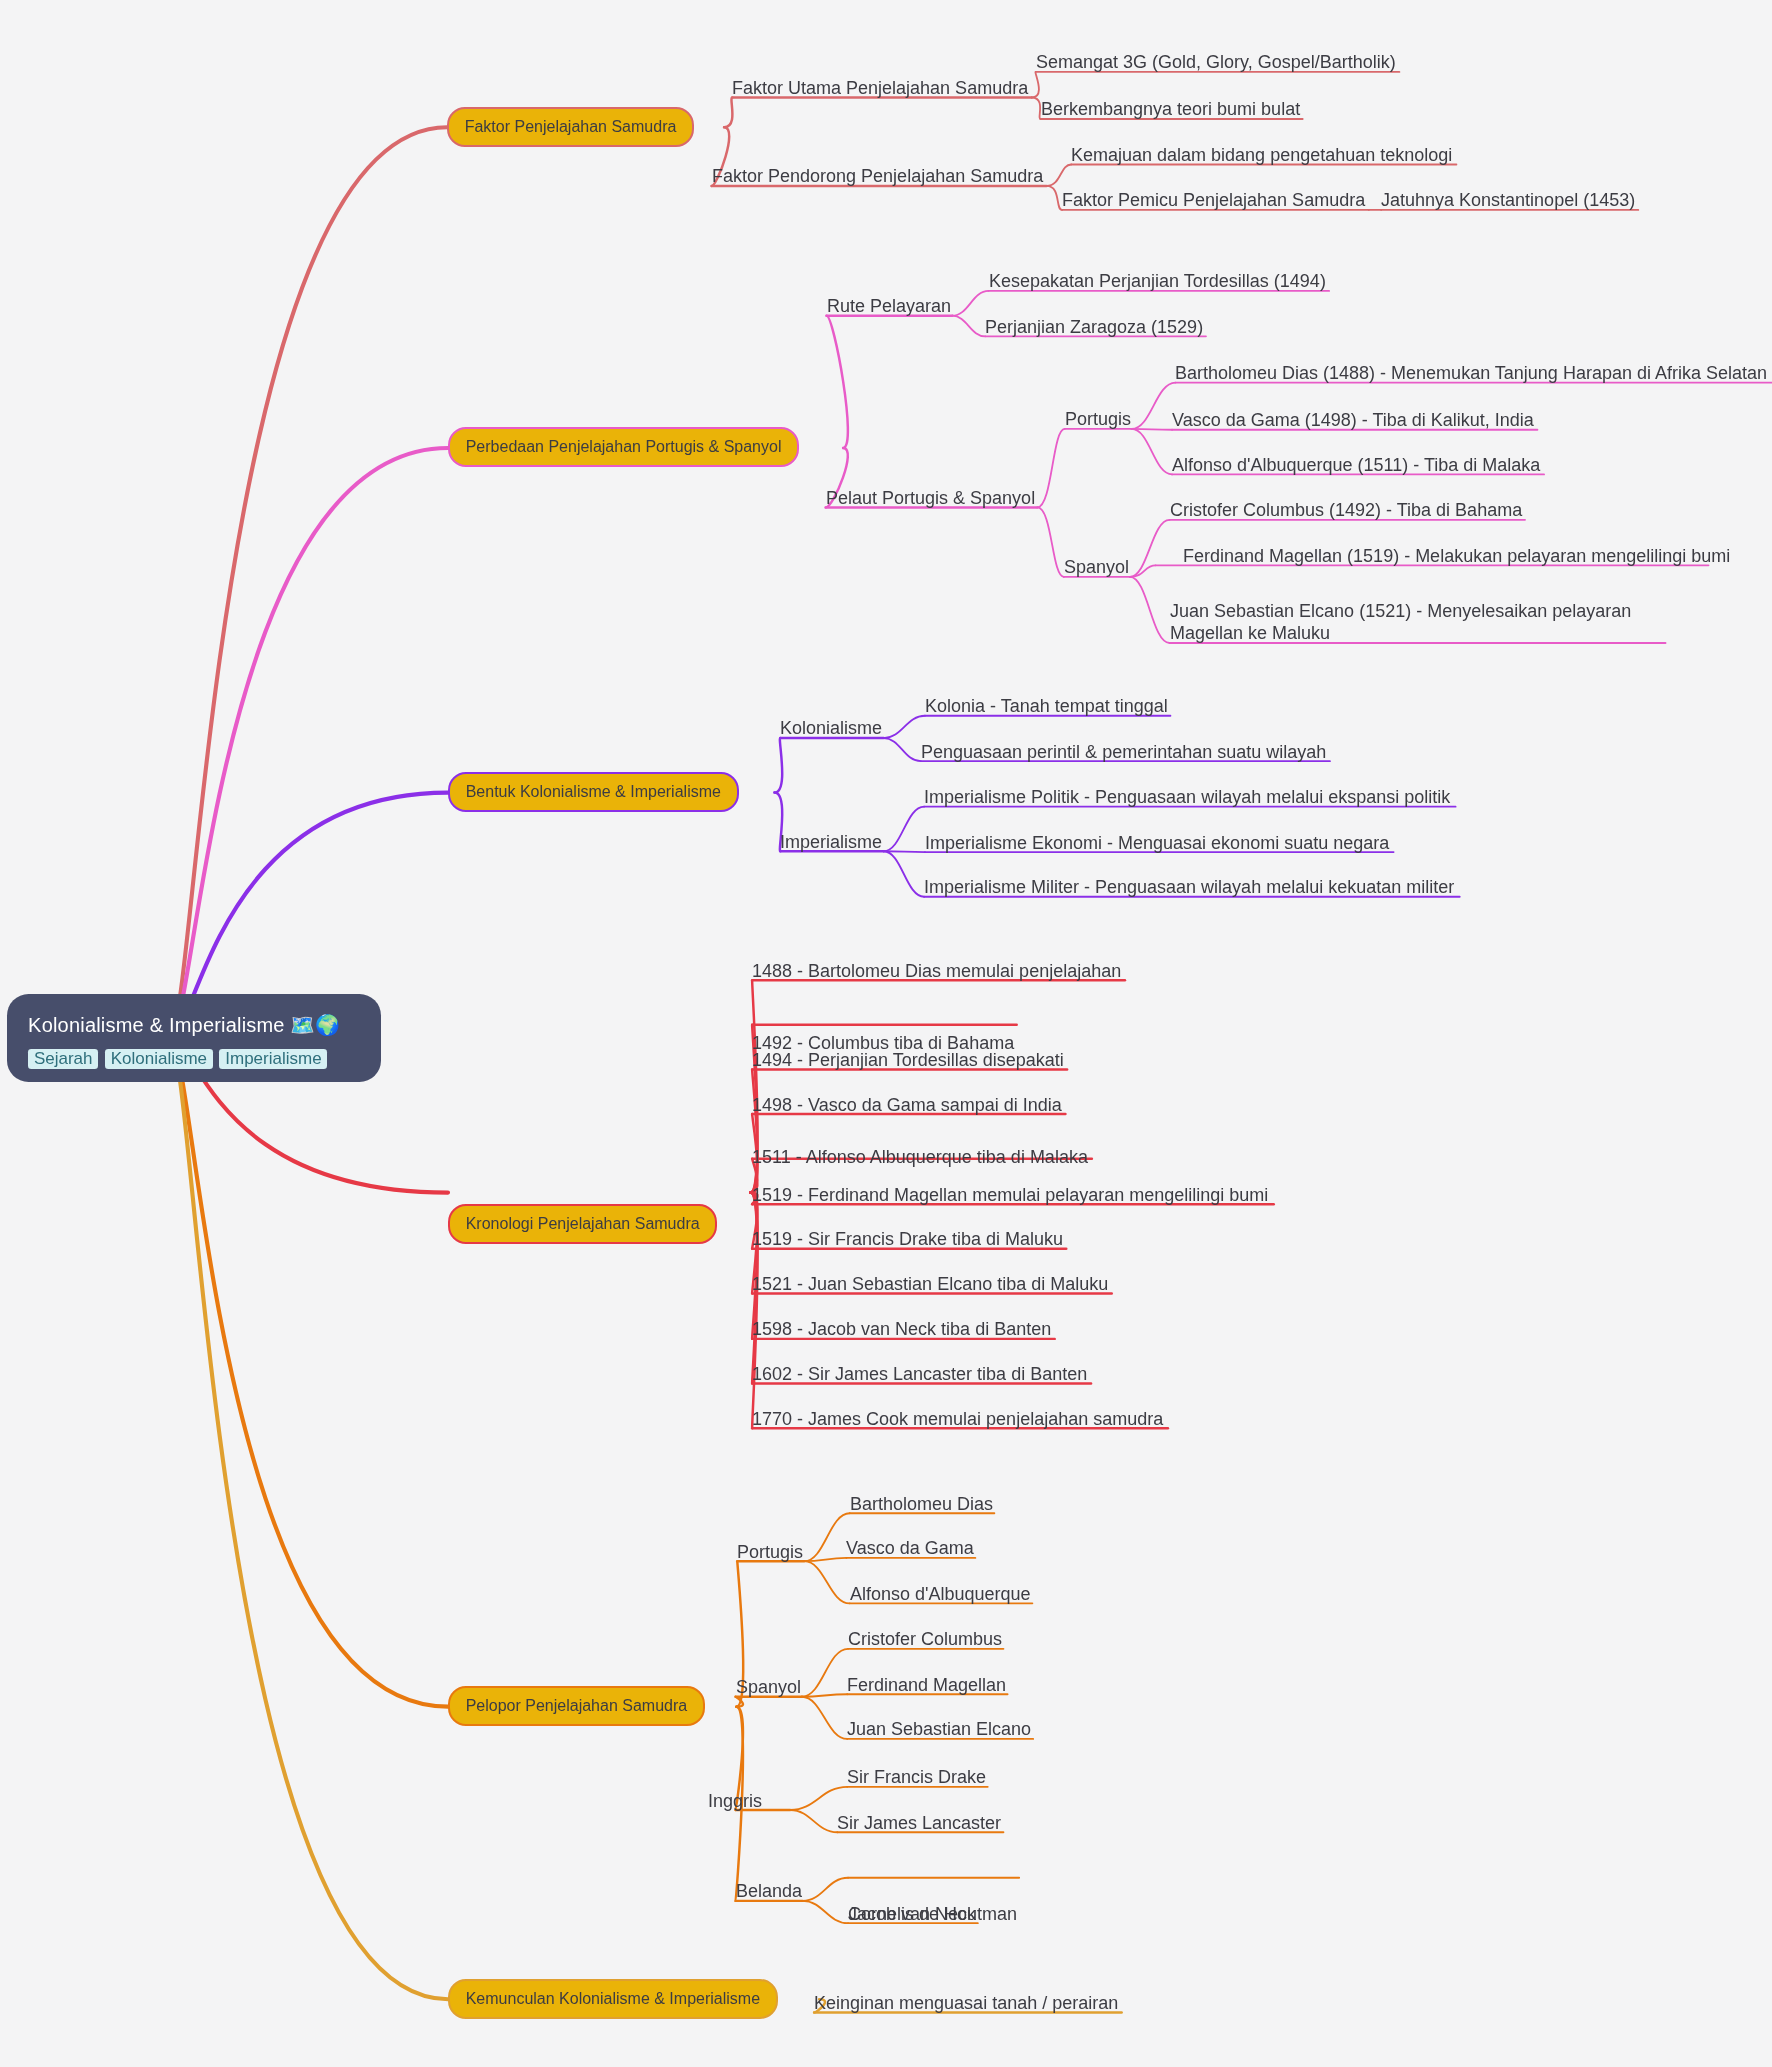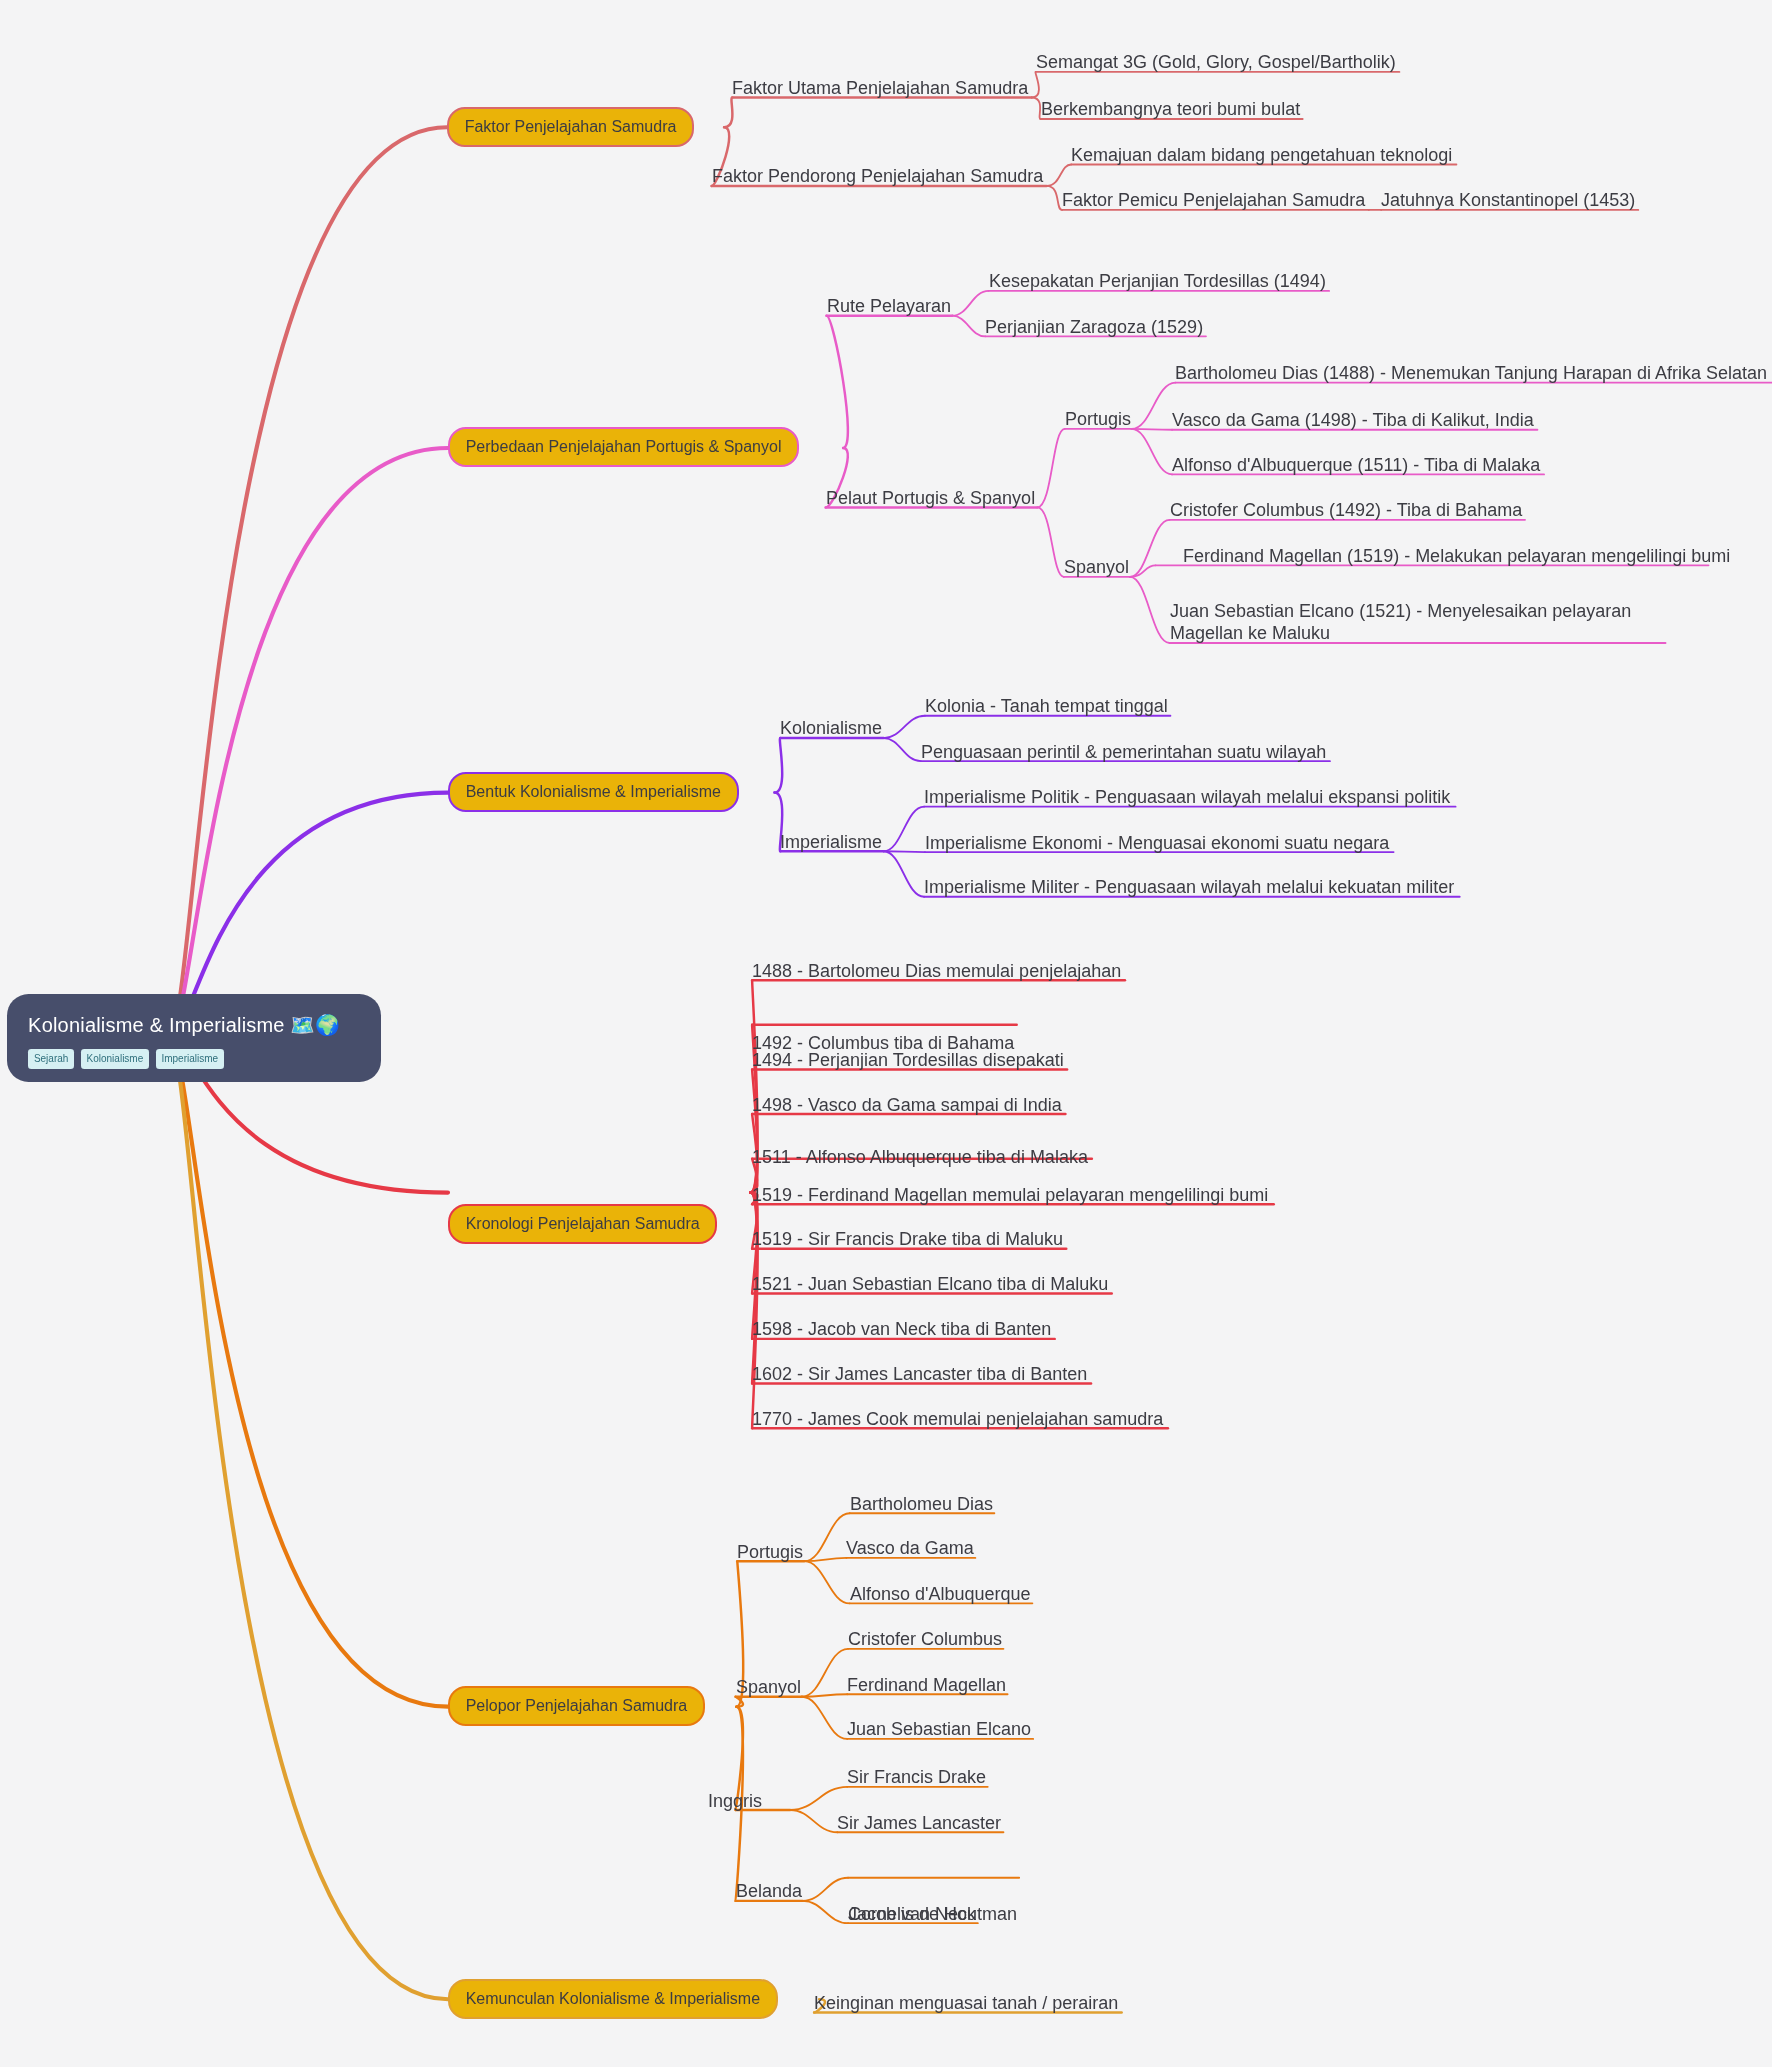--- a/index.html
+++ b/index.html
@@ -25,21 +25,21 @@
     font-size:20px;
     line-height:33px;
     white-space:nowrap;
     font-weight:400;
     letter-spacing:0.2px;
   }
   .root-tags{margin-top:7.4px;display:flex;gap:6.6px;}
   .root-tag{
     background:#d6f0f3;
     color:#2f6f7c;
-    font-size:10px;
+    font-size:17px;
     line-height:12.4px;
     padding:3.3px 5.8px 4.1px 5.8px;
     border-radius:3.3px;
     white-space:nowrap;
   }
 
   
   .pill{
     position:absolute;
     background:#eab308;

